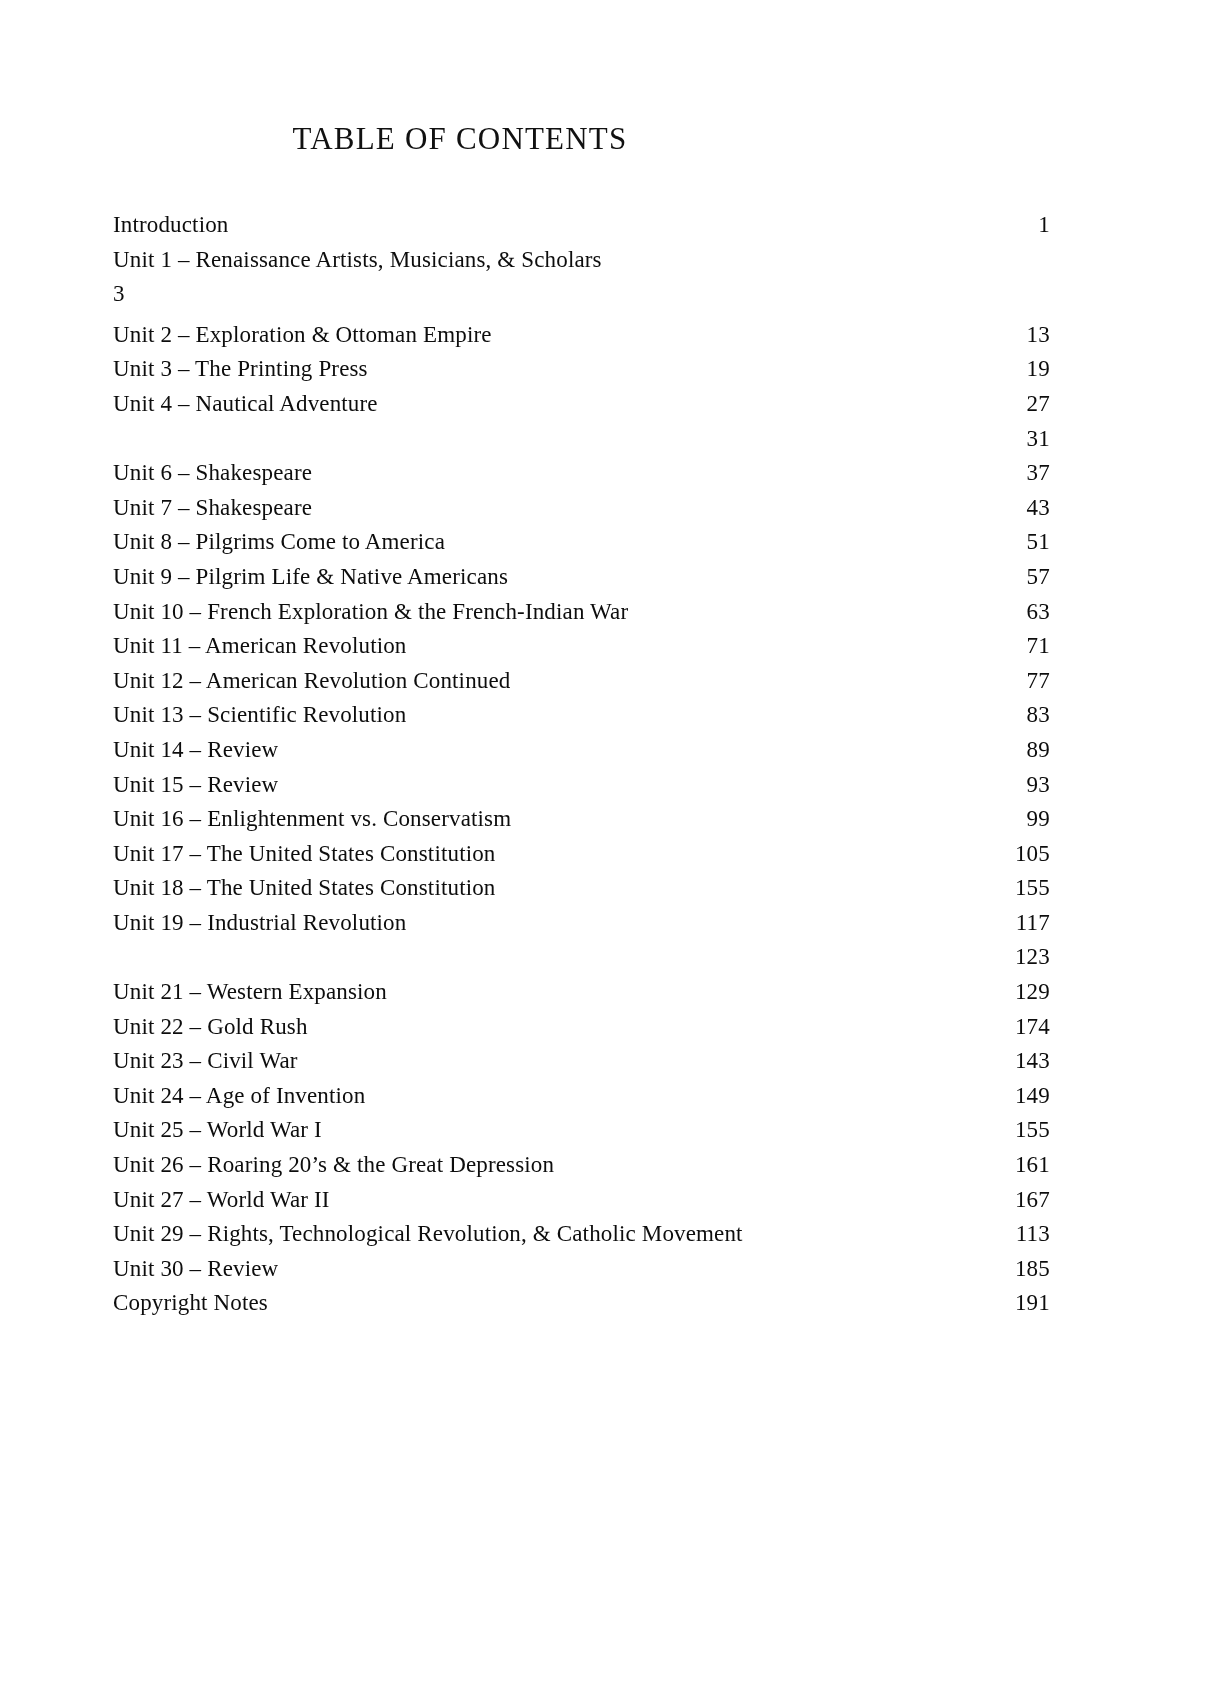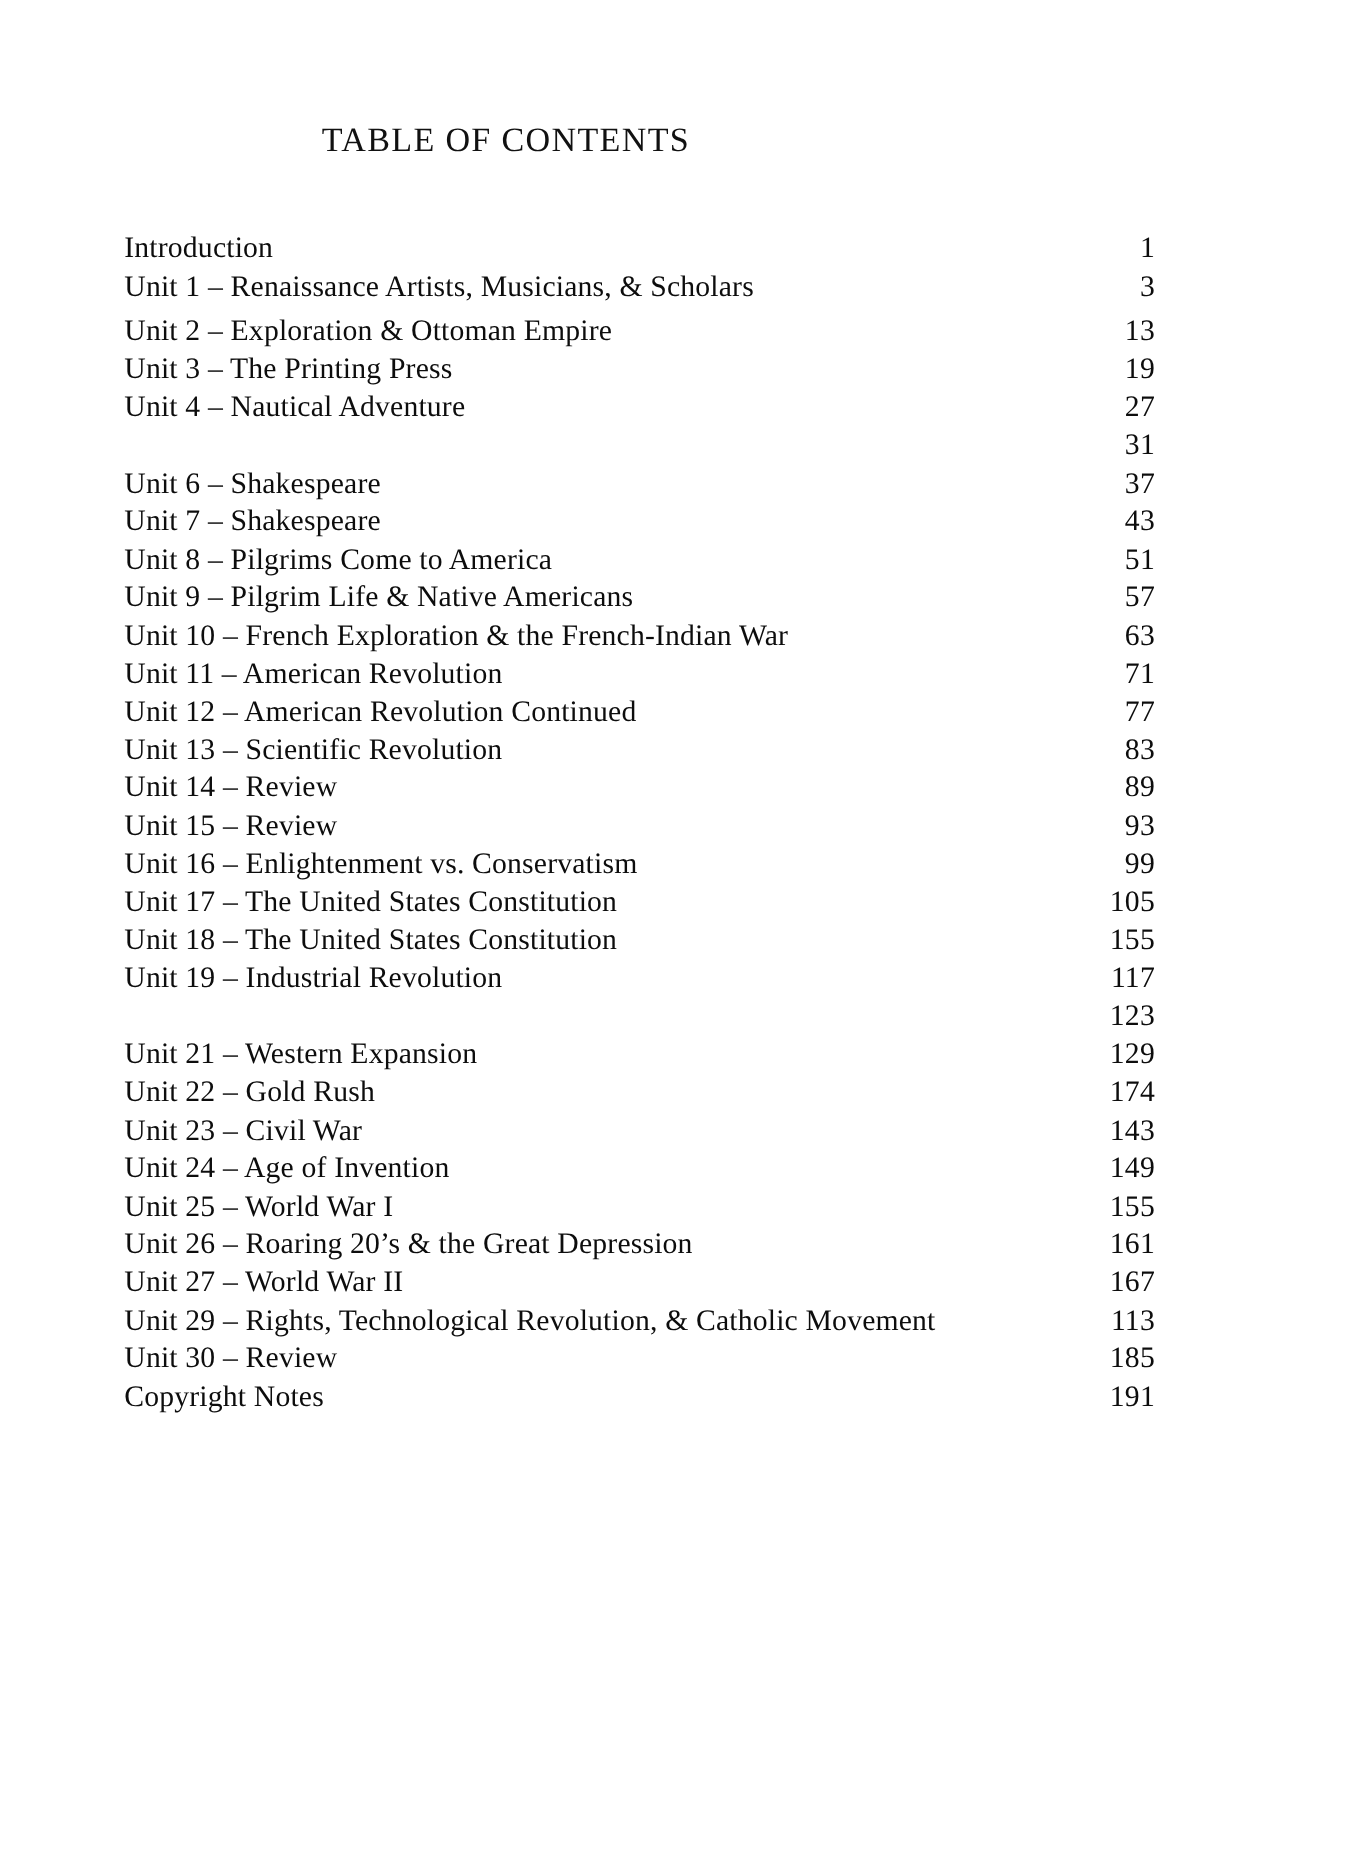--- a/index.html
+++ b/index.html
@@ -18,21 +18,21 @@
   .page {
     position: relative;
     width: 1225px;
     height: 1690px;
     background: #ffffff;
     box-sizing: border-box;
   }
 
   .page-title {
     position: absolute;
-    top: 88px;
+    top: 100px;
     left: 0;
     width: 920px;
     text-align: center;
     font-size: 31px;
     letter-spacing: 1.2px;
     font-weight: normal;
     color: #111111;
     white-space: nowrap;
   }
 
@@ -40,28 +40,29 @@
     position: absolute;
     top: 208px;
     left: 113px;
     width: 937px;
   }
 
   .toc-entry {
     display: flex;
     align-items: baseline;
     justify-content: flex-end;
-    font-size: 27px;
+    font-size: 23px;
     line-height: 34.6px;
     color: #0d0d0d;
     white-space: nowrap;
   }
 
   .toc-entry.gap-after {
     margin-bottom: 6px;
+    flex-direction: column;
   }
 
   .entry-title {
     flex: 0 1 auto;
     letter-spacing: 0.15px;
   }
 
   .entry-filler {
     flex: 1 1 auto;
   }

